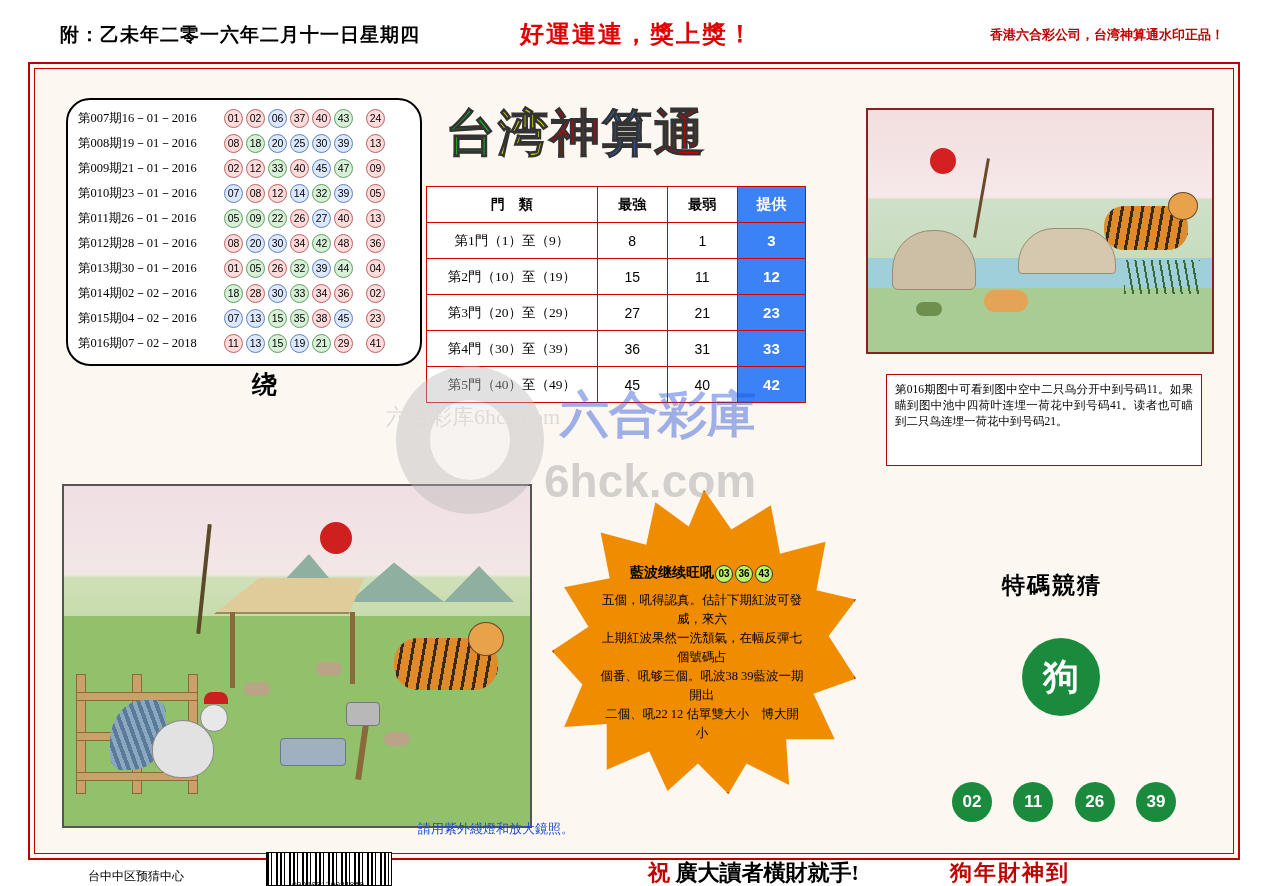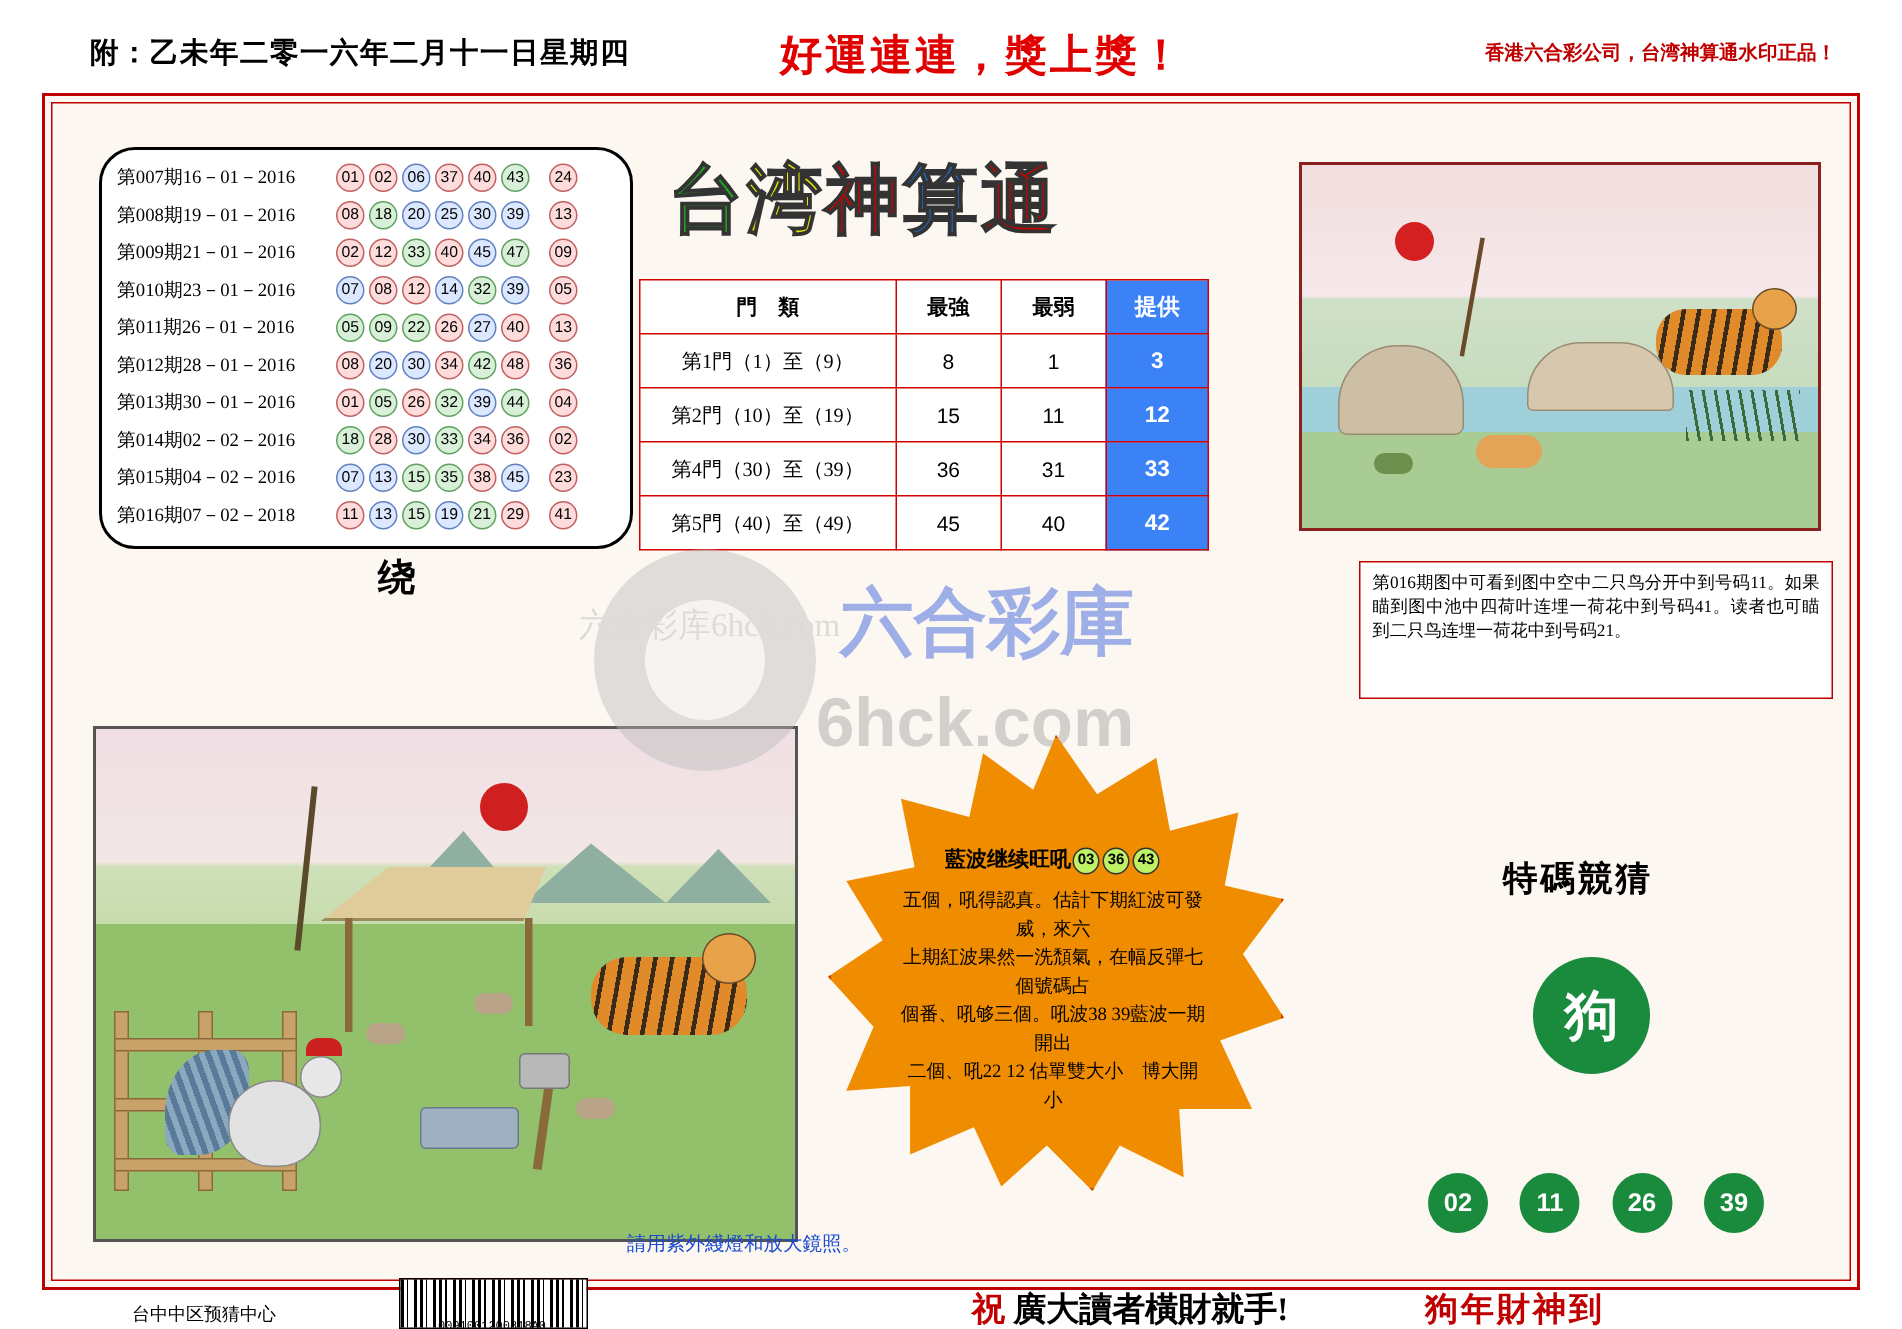--- a/index.html
+++ b/index.html
@@ -28,21 +28,21 @@
   }
   
   .hdr-left{
     position:absolute;left:60px;top:22px;
     font-size:19px;font-weight:bold;color:#000;
     letter-spacing:1px;
     white-space:nowrap;
   }
   .hdr-center{
     position:absolute;left:520px;top:18px;
-    font-size:28px;font-weight:bold;color:#e00000;
+    font-size:24px;font-weight:bold;color:#e00000;
     letter-spacing:2px;white-space:nowrap;
     font-family:Liberation Mono, monospace;
   }
   .hdr-right{
     position:absolute;right:44px;top:26px;
     font-size:13px;font-weight:bold;color:#c00000;
     white-space:nowrap;
   }
   
   .results-box{
@@ -138,21 +138,20 @@
     background:repeating-linear-gradient(80deg,#3a6a3a 0 2px,transparent 2px 8px);}
   .pic-tr .cat{position:absolute;left:116px;top:180px;width:44px;height:22px;border-radius:12px;background:#e3a457;}
   .pic-tr .turtle{position:absolute;left:48px;top:192px;width:26px;height:14px;border-radius:10px;background:#6f8f4f;}
   
   .note-box{
     position:absolute;left:886px;top:374px;width:316px;height:92px;
     border:1.5px solid #c00000;background:#fff;
     padding:6px 8px;box-sizing:border-box;
     font-size:11.5px;line-height:16px;color:#000;
     text-align:justify;
-    margin-left:20px;
   }
   
   .pic-bl{
     position:absolute;left:62px;top:484px;width:466px;height:340px;
     border:2px solid #555;
     overflow:hidden;
     background:linear-gradient(#f0dfe4 0%,#f3e7e6 26%,#cfe0b8 27%,#9dc878 100%);
   }
   .pic-bl .sky-hill{position:absolute;left:200px;top:56px;width:250px;height:60px;
     background:#8fb0a0;clip-path:polygon(0% 100%,18% 20%,34% 100%,52% 34%,72% 100%,86% 40%,100% 100%);}
@@ -411,20 +410,26 @@
           <td class="c-men">第1門（1）至（9）</td>
           <td class="c-num">8</td>
           <td class="c-num">1</td>
           <td class="c-sup">3</td>
         </tr>
         <tr>
           <td class="c-men">第2門（10）至（19）</td>
           <td class="c-num">15</td>
           <td class="c-num">11</td>
           <td class="c-sup">12</td>
+        </tr>
+        <tr>
+          <td class="c-men">第3門（20）至（29）</td>
+          <td class="c-num">27</td>
+          <td class="c-num">21</td>
+          <td class="c-sup">23</td>
         </tr>
         <tr>
           <td class="c-men">第4門（30）至（39）</td>
           <td class="c-num">36</td>
           <td class="c-num">31</td>
           <td class="c-sup">33</td>
         </tr>
         <tr>
           <td class="c-men">第5門（40）至（49）</td>
           <td class="c-num">45</td>

